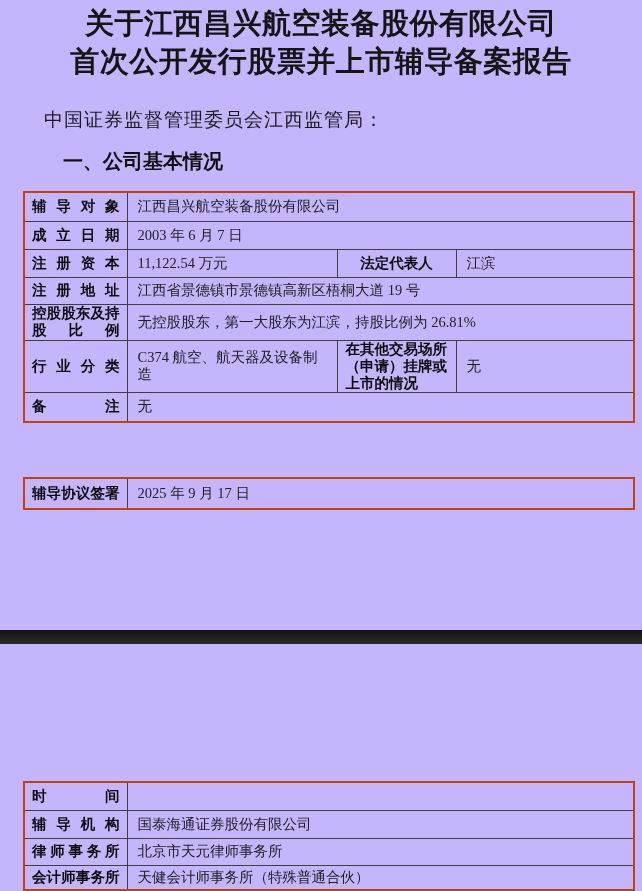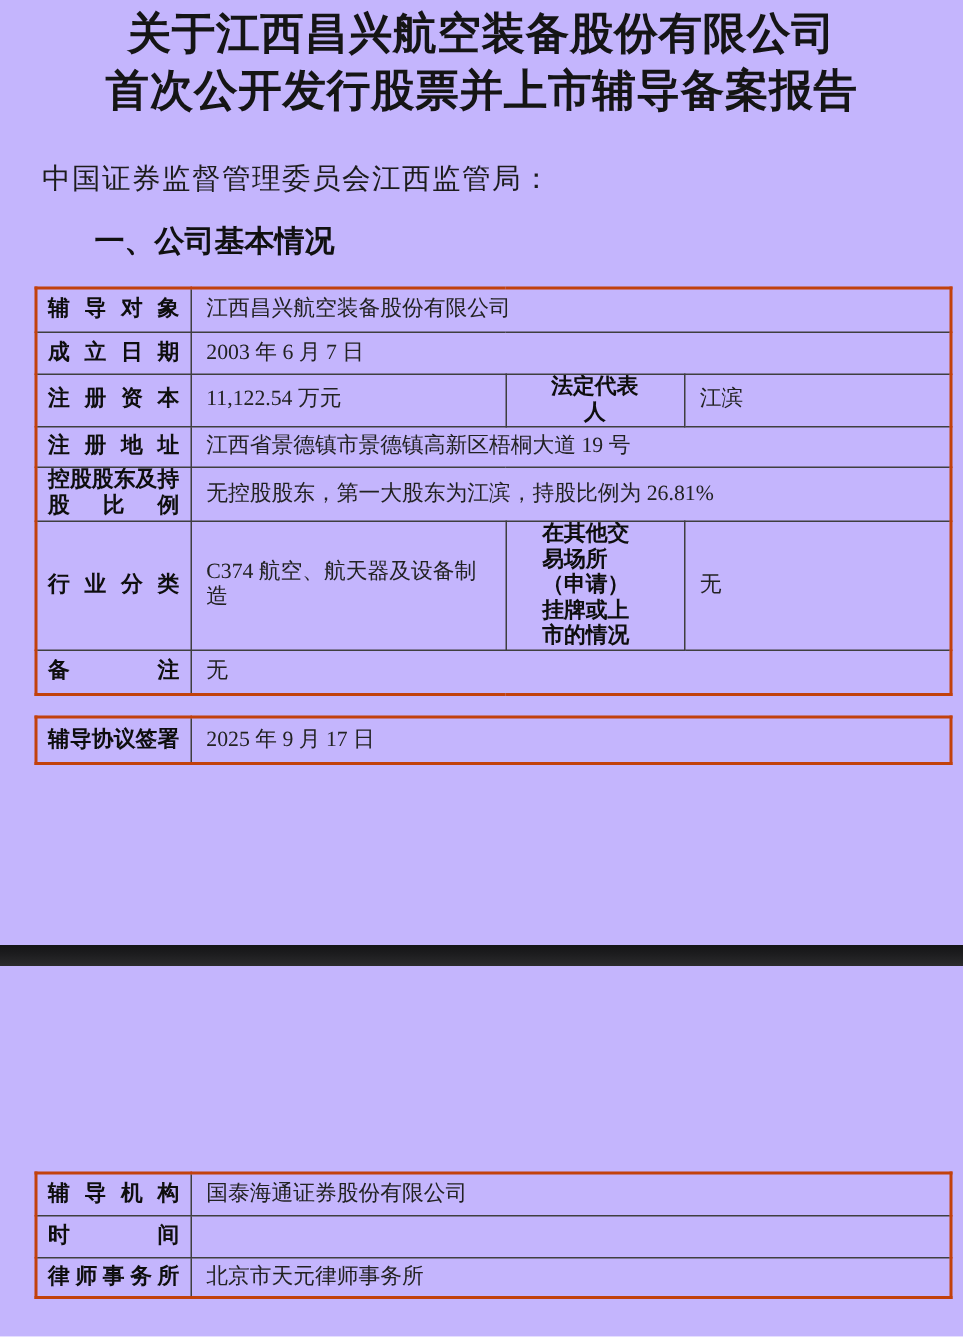--- a/index.html
+++ b/index.html
@@ -24,21 +24,21 @@
     line-height: 34px;
     color: #151515;
     letter-spacing: 0.5px;
     white-space: nowrap;
   }
   .title-1 { top: 6px; }
   .title-2 { top: 44px; }
   .salutation {
     position: absolute;
     top: 108px;
-    left: 28px;
+    left: 44px;
     font-family: "Liberation Serif", serif;
     font-size: 19px;
     line-height: 24px;
     color: #1c1c1c;
     letter-spacing: 1px;
     white-space: nowrap;
   }
   .section-heading {
     position: absolute;
     left: 63px;
@@ -85,21 +85,21 @@
     color: #222222;
     padding: 0 10px;
     text-align: left;
   }
   td.sub-lbl {
     font-family: "Liberation Sans", sans-serif;
     font-weight: bold;
     font-size: 14.5px;
     line-height: 17px;
     color: #0e0e0e;
-    padding: 0 24px;
+    padding: 0 8px;
   }
   td.sub-lbl.center { text-align: center; }
   td.sub-lbl.left { text-align: left; }
 
   .page-break-bar {
     position: absolute;
     top: 630px;
     left: 0;
     width: 642px;
     height: 14px;
@@ -177,27 +177,31 @@
 
   <div class="page-break-bar"></div>
 
   <table class="doc-table t3">
     <colgroup>
       <col style="width:103px">
         <col style="width:507px">
     </colgroup>
     <tbody>
       <tr style="height:28px">
+        <th class="lbl">时间</th>
+        <td class="val"></td>
+      </tr>
+      <tr style="height:28px">
         <th class="lbl">辅导机构</th>
         <td class="val">国泰海通证券股份有限公司</td>
-      </tr>
-      <tr style="height:28px">
-        <th class="lbl">时间</th>
-        <td class="val"></td>
       </tr>
       <tr style="height:27px">
         <th class="lbl">律师事务所</th>
         <td class="val">北京市天元律师事务所</td>
       </tr>
+      <tr style="height:25px">
+        <th class="lbl">会计师事务所</th>
+        <td class="val">天健会计师事务所（特殊普通合伙）</td>
+      </tr>
     </tbody>
   </table>
 
 </div>
 
 </body></html>

